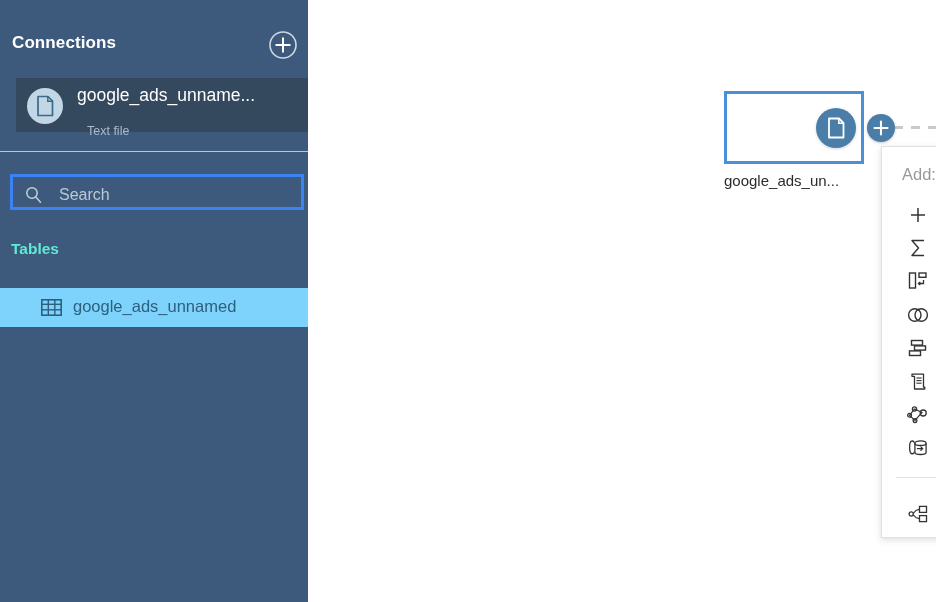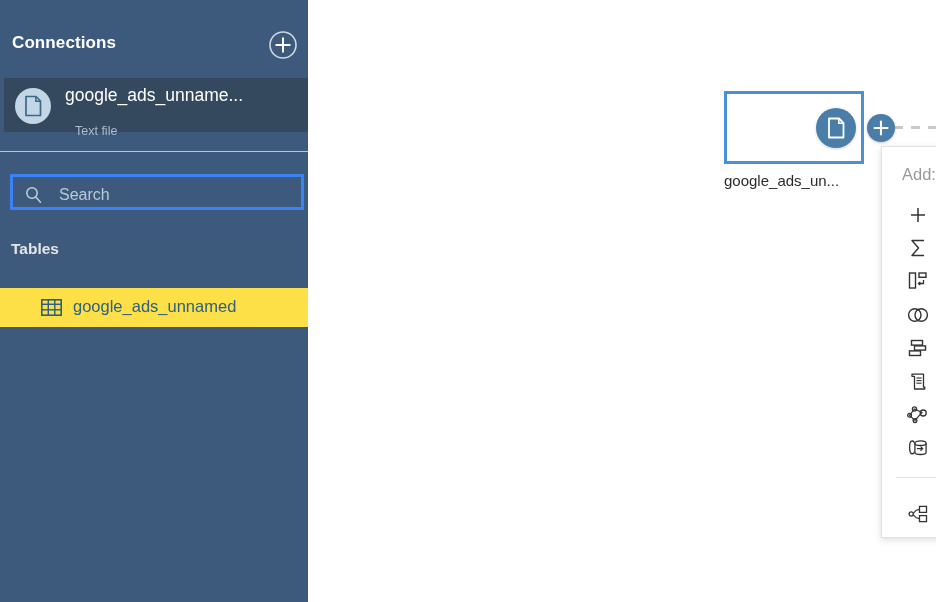--- a/index.html
+++ b/index.html
@@ -41,21 +41,21 @@
   }
   #add-connection-button {
     position: absolute;
     left: 268px; top: 30px;
     width: 30px; height: 30px;
     cursor: pointer;
   }
 
   .conn-item {
     position: absolute;
-    left: 4px; top: 78px;
+    left: 16px; top: 78px;
     width: 318px;
     height: 54px;
     background: #34495e;
     cursor: pointer;
   }
   .conn-icon-circle {
     position: absolute;
     left: 11px; top: 10px;
     width: 36px; height: 36px;
     border-radius: 50%;
@@ -115,28 +115,28 @@
   #search-input::placeholder {
     color: #bac9d6;
     opacity: 1;
   }
 
   #tables-label {
     position: absolute;
     left: 11px; top: 240px;
     font-size: 15.5px;
     font-weight: bold;
-    color: #e5e5e5;
+    color: #5eead4;
   }
 
   #table-item {
     position: absolute;
     left: 0; top: 288px;
     width: 318px; height: 39px;
-    background: #fde047;
+    background: #7dd3fc;
     cursor: pointer;
   }
   #table-grid-icon {
     position: absolute;
     left: 41px; top: 11px;
     width: 21px; height: 17px;
   }
   #table-item-label {
     position: absolute;
     left: 73px; top: 9px;

